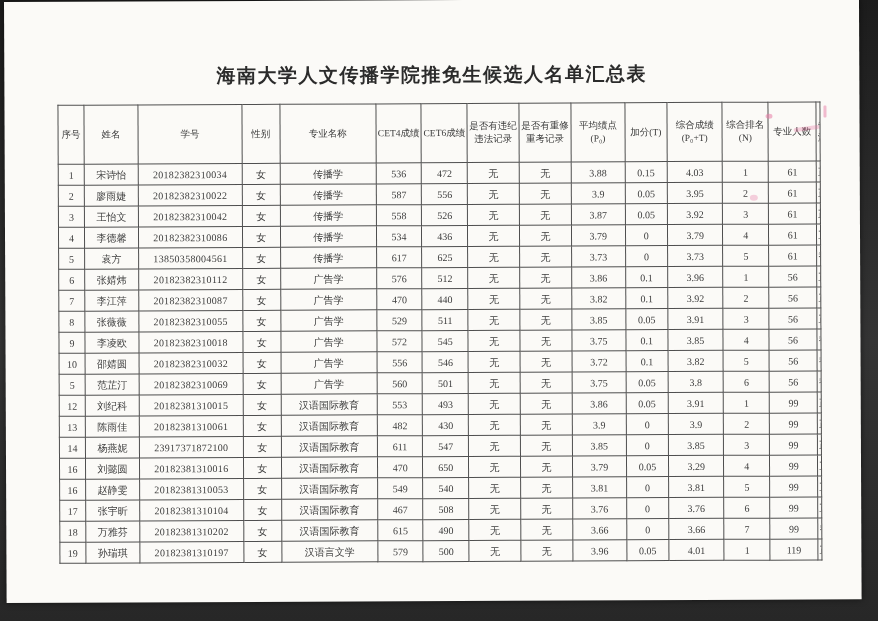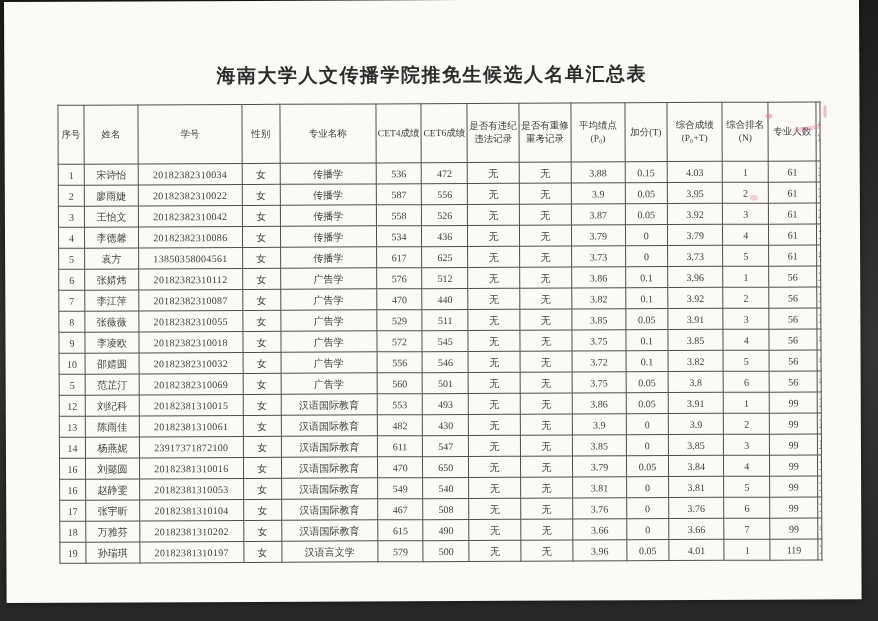--- a/index.html
+++ b/index.html
@@ -356,21 +356,21 @@
             <td>刘懿圆</td>
             <td class="c-id">20182381310016</td>
             <td>女</td>
             <td class="c-major">汉语国际教育</td>
             <td>470</td>
             <td>650</td>
             <td>无</td>
             <td>无</td>
             <td>3.79</td>
             <td>0.05</td>
-            <td>3.84</td>
+            <td>3.29</td>
             <td>4</td>
             <td>99</td>
             <td>正式</td>
           </tr>
           <tr>
             <td>16</td>
             <td>赵静雯</td>
             <td class="c-id">20182381310053</td>
             <td>女</td>
             <td class="c-major">汉语国际教育</td>

